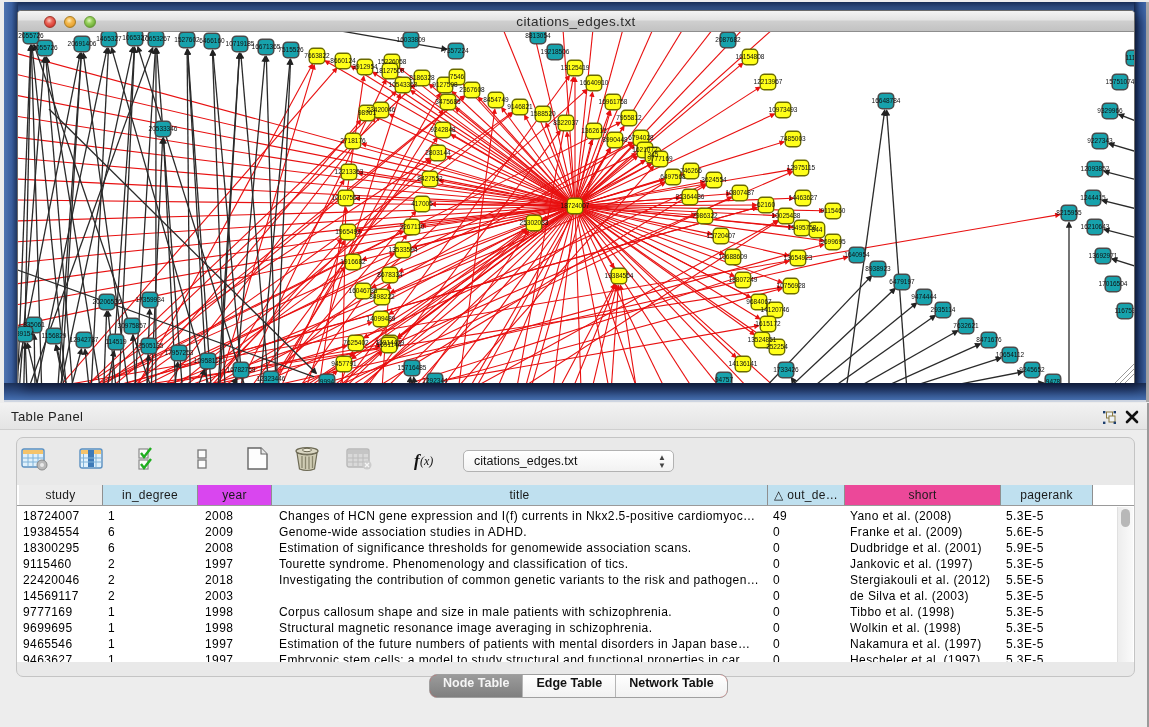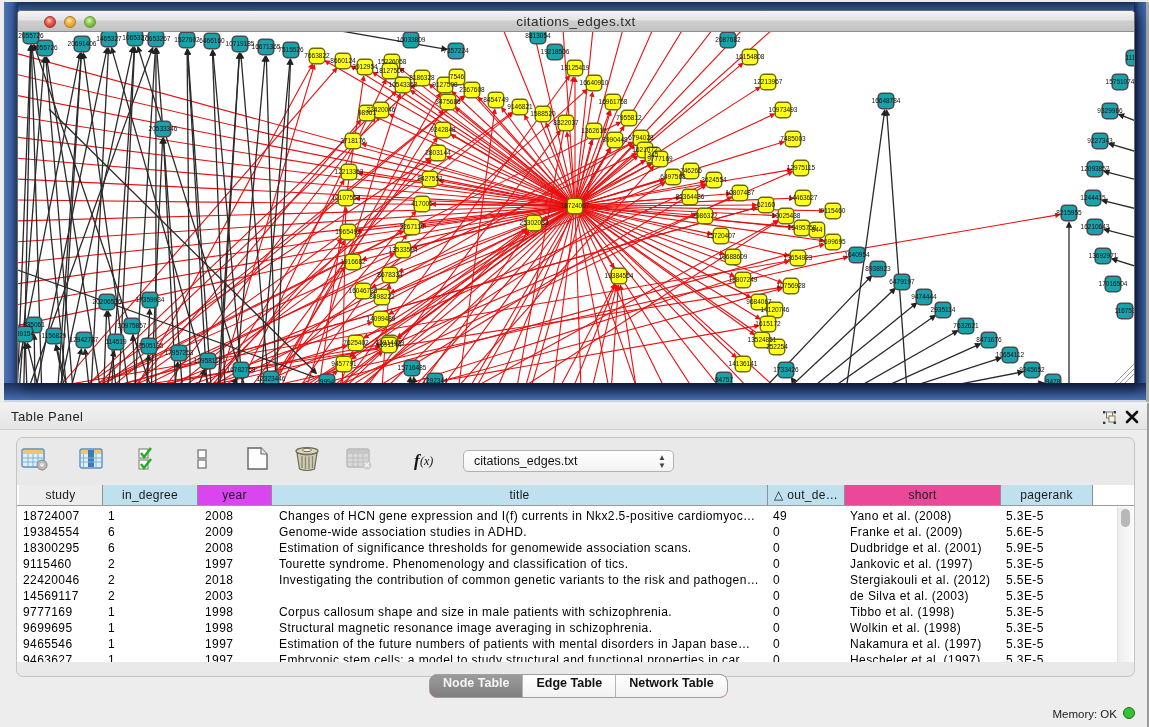--- a/index.html
+++ b/index.html
@@ -779,17 +779,13 @@
       <div class="rowtxt" style="left:989px;top:167px">5.3E-5</div>
     </div>
 <div id="vsb">
       <div id="vthumb"></div>
     </div>
 <div id="tabs">
       <div class="tab sel">Node Table</div>
       <div class="tab">Edge Table</div>
       <div class="tab">Network Table</div>
     </div>
-<div id="status">
-      <span class="m">Memory: OK</span>
-      <div id="memdot"></div>
-    </div>
 <div id="rborder"></div>
 </div>
 </body></html>

